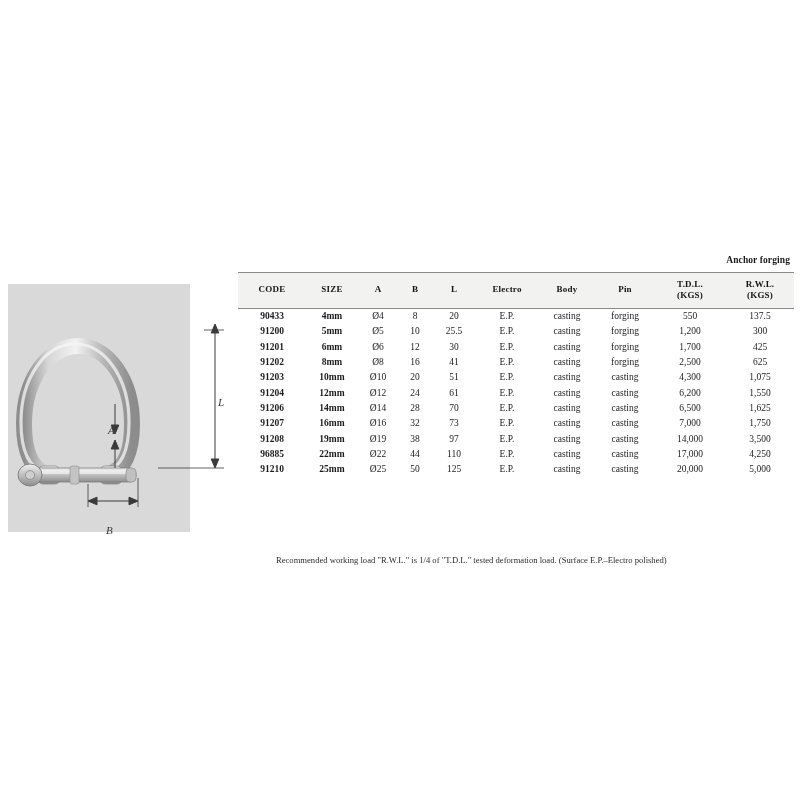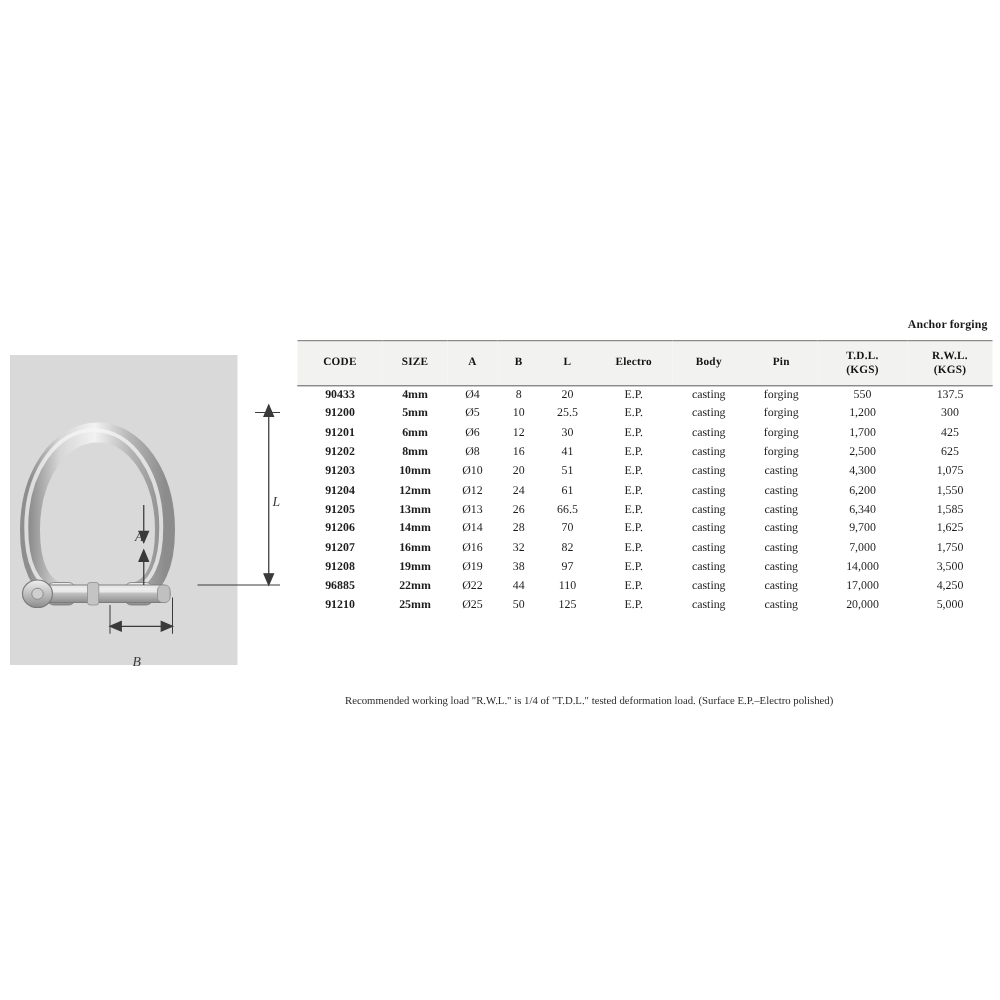--- a/index.html
+++ b/index.html
@@ -334,49 +334,37 @@
           <td>Ø12</td>
           <td>24</td>
           <td>61</td>
           <td>E.P.</td>
           <td>casting</td>
           <td>casting</td>
           <td>6,200</td>
           <td>1,550</td>
         </tr>
         <tr>
-          <td class="code">91205</td>
-          <td class="size">13mm</td>
-          <td>Ø13</td>
-          <td>26</td>
-          <td>66.5</td>
-          <td>E.P.</td>
-          <td>casting</td>
-          <td>casting</td>
-          <td>6,340</td>
-          <td>1,585</td>
-        </tr>
-        <tr>
           <td class="code">91206</td>
           <td class="size">14mm</td>
           <td>Ø14</td>
           <td>28</td>
           <td>70</td>
           <td>E.P.</td>
           <td>casting</td>
           <td>casting</td>
-          <td>9,700</td>
+          <td>6,500</td>
           <td>1,625</td>
         </tr>
         <tr>
           <td class="code">91207</td>
           <td class="size">16mm</td>
           <td>Ø16</td>
           <td>32</td>
-          <td>82</td>
+          <td>73</td>
           <td>E.P.</td>
           <td>casting</td>
           <td>casting</td>
           <td>7,000</td>
           <td>1,750</td>
         </tr>
         <tr>
           <td class="code">91208</td>
           <td class="size">19mm</td>
           <td>Ø19</td>

